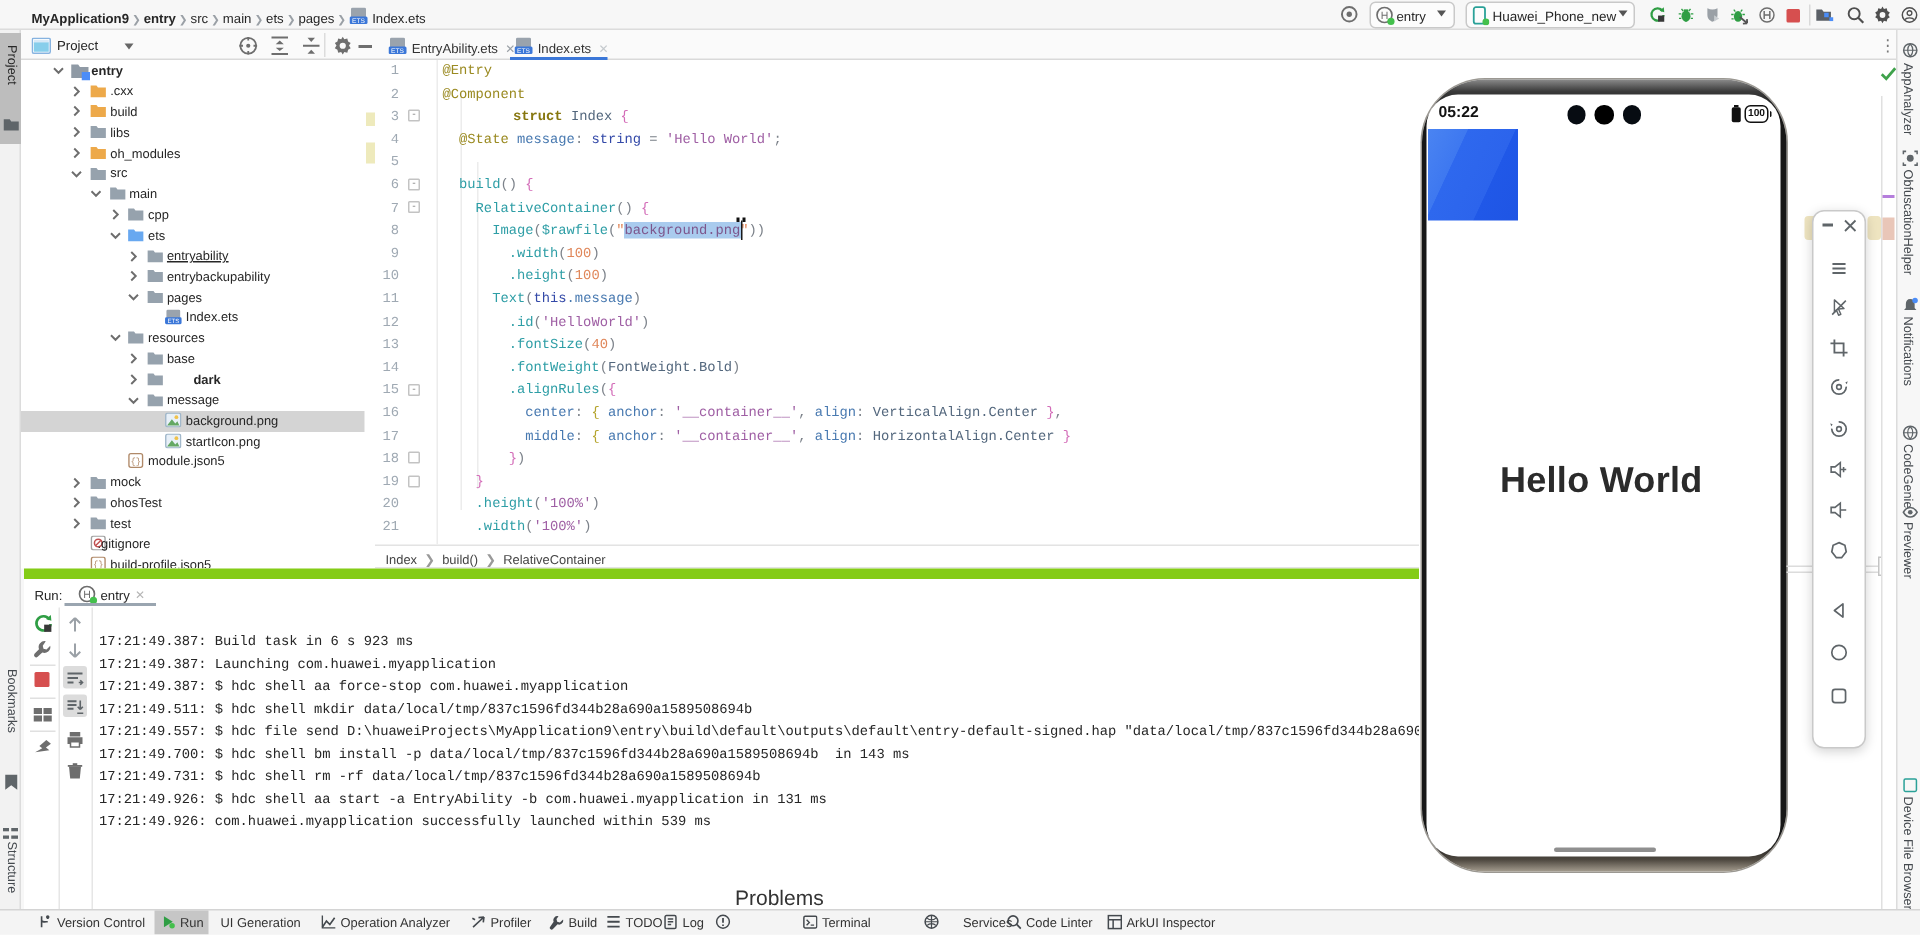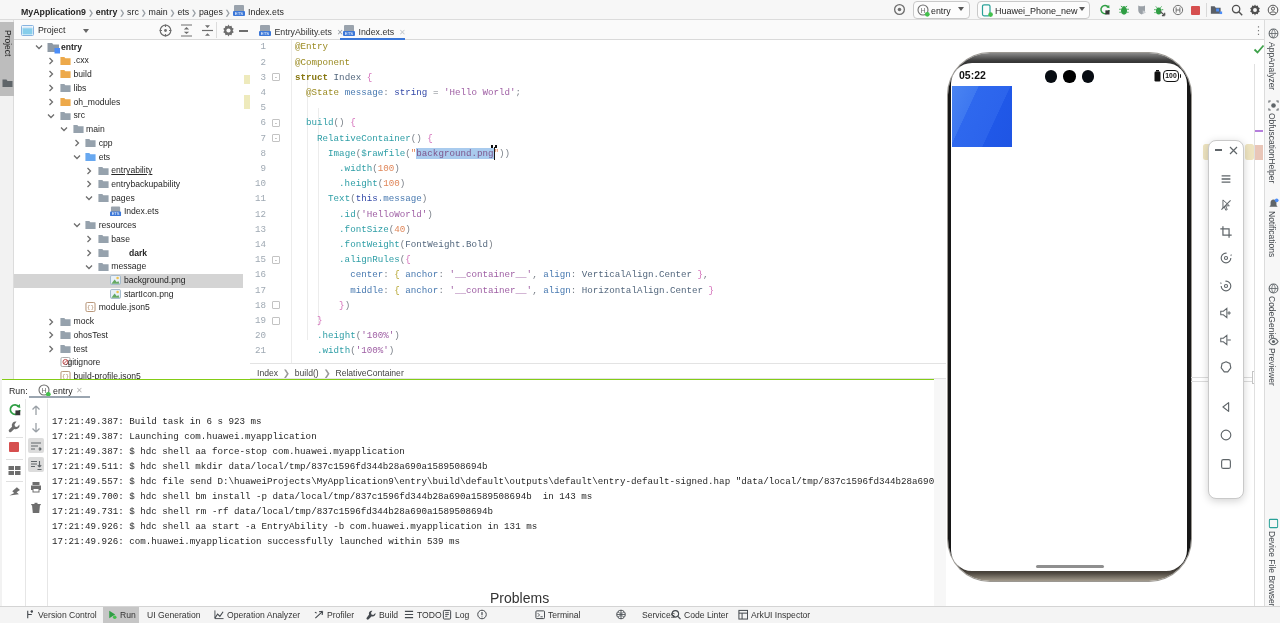--- a/index.html
+++ b/index.html
@@ -1,21 +1,21 @@
 <!DOCTYPE html>
 <html><head><meta charset="utf-8">
 <style>
   * { margin:0; padding:0; box-sizing:border-box; }
   html,body { width:1280px; height:623px; overflow:hidden; }
   body { font-family:"Liberation Sans", sans-serif; background:#f7f7f7; position:relative; }
   .abs { position:absolute; }
   .mono { font-family:"Liberation Mono", monospace; }
   
   .d  { color:#9a8a21; }
-  .st { color:#877710; font-weight:bold; }
+  .st { color:#877710; font-weight:bold;margin-left:47px; }
   .kw { color:#3349a8; font-weight:normal; }
   .cls{ color:#53677d; }
   .fn { color:#2e9ea6; }
   .pr { color:#4879b0; }
   .s  { color:#9f5fa4; }
   .n  { color:#e0875a; }
   .pk { color:#d36cb8; }
   .ob { color:#b5a42d; }
   .pu { color:#7c828a; }
   .sel{ background:#a9cbee; color:#7d568c; }
@@ -334,21 +334,21 @@
 <div class="abs" style="left:22px;top:276.59999999999997px;width:8px;height:8px;border:1px solid #c3c3c3;background:#fff;border-radius:1px;"></div>
 <div class="abs" style="left:56.5px;top:22px;width:1px;height:278px;background:#ececec;"></div>
 <div class="abs" style="left:67.5px;top:68px;width:1px;height:218px;background:#ececec;"></div>
 <pre class="abs" style="left:45px;top:-0.6px;font-size:9.2px;line-height:15.2px;color:#333;white-space:pre;"><span class="d">@Entry</span><br><span class="d">@Component</span><br><span class="st">struct</span> <span class="cls">Index</span> <span class="pk">{</span><br>  <span class="d">@State</span> <span class="pr">message</span><span class="pu">:</span> <span class="kw">string</span> <span class="pu">=</span> <span class="s">'Hello World'</span><span class="pu">;</span><br><br>  <span class="fn">build</span><span class="pu">()</span> <span class="pk">{</span><br>    <span class="fn">RelativeContainer</span><span class="pu">()</span> <span class="pk">{</span><br>      <span class="fn">Image</span><span class="pu">(</span><span class="fn">$rawfile</span><span class="pu">(</span><span class="n">"</span><span class="sel">background.png</span><span class="n">"</span><span class="pu">))</span><br>        <span class="fn">.width</span><span class="pu">(</span><span class="n">100</span><span class="pu">)</span><br>        <span class="fn">.height</span><span class="pu">(</span><span class="n">100</span><span class="pu">)</span><br>      <span class="fn">Text</span><span class="pu">(</span><span class="kw">this</span><span class="pr">.message</span><span class="pu">)</span><br>        <span class="fn">.id</span><span class="pu">(</span><span class="s">'HelloWorld'</span><span class="pu">)</span><br>        <span class="fn">.fontSize</span><span class="pu">(</span><span class="n">40</span><span class="pu">)</span><br>        <span class="fn">.fontWeight</span><span class="pu">(</span><span class="cls">FontWeight.Bold</span><span class="pu">)</span><br>        <span class="fn">.alignRules</span><span class="pu">(</span><span class="pk">{</span><br>          <span class="pr">center</span><span class="pu">:</span> <span class="ob">{</span> <span class="pr">anchor</span><span class="pu">:</span> <span class="s">'__container__'</span><span class="pu">,</span> <span class="pr">align</span><span class="pu">:</span> <span class="cls">VerticalAlign.Center</span> <span class="pk">}</span><span class="pu">,</span><br>          <span class="pr">middle</span><span class="pu">:</span> <span class="ob">{</span> <span class="pr">anchor</span><span class="pu">:</span> <span class="s">'__container__'</span><span class="pu">,</span> <span class="pr">align</span><span class="pu">:</span> <span class="cls">HorizontalAlign.Center</span> <span class="pk">}</span><br>        <span class="pk">}</span><span class="pu">)</span><br>    <span class="pk">}</span><br>    <span class="fn">.height</span><span class="pu">(</span><span class="s">'100%'</span><span class="pu">)</span><br>    <span class="fn">.width</span><span class="pu">(</span><span class="s">'100%'</span><span class="pu">)</span></pre>
 <div class="abs" style="left:243.6px;top:106.7px;width:1.2px;height:13px;background:#1a1a1a;"></div>
 <div class="abs" style="left:241px;top:105px;width:6px;height:3px;border-left:2px solid #111;border-right:2px solid #111;"></div>
 </div>
 <div class="abs" style="left:250px;top:363px;width:696px;height:16px;background:#fff;border-top:1px solid #e3e3e3;border-bottom:1px solid #e3e3e3;font-size:8.6px;color:#444;">
     <span style="position:absolute;left:7px;top:3.5px;">Index&nbsp;&nbsp;<span style="color:#999">❯</span>&nbsp;&nbsp;build()&nbsp;&nbsp;<span style="color:#999">❯</span>&nbsp;&nbsp;RelativeContainer</span>
   </div>
-<div class="abs" style="left:2px;top:379px;width:932px;height:227px;background:#fff;border-top:1px solid #84cc16;overflow:hidden;">
+<div class="abs" style="left:16px;top:379px;width:932px;height:227px;background:#fff;border-top:7px solid #84cc16;overflow:hidden;">
 <div class="abs" style="left:7px;top:6px;font-size:8.8px;color:#262626;">Run:</div>
 <svg class="abs" style="left:36px;top:4px" width="13" height="13" viewBox="0 0 13 13">
       <circle cx="6" cy="6" r="5" fill="none" stroke="#6e6e6e" stroke-width="1.1"></circle>
       <text x="6" y="8.6" font-size="7" fill="#6e6e6e" text-anchor="middle" font-family="Liberation Sans">H</text>
       <circle cx="10.3" cy="10.3" r="2.4" fill="#43c04c"></circle>
     </svg>
 <div class="abs" style="left:51px;top:6px;font-size:8.8px;color:#262626;">entry</div>
 <div class="abs" style="left:74px;top:6px;font-size:8px;color:#b5b5b5;">✕</div>
 <div class="abs" style="left:27px;top:15.5px;width:61px;height:2px;background:#9aa5b0;"></div>
 <svg class="abs" style="left:6px;top:23px" width="14" height="14" viewBox="0 0 16 16">
@@ -410,20 +410,21 @@
 <div class="abs" style="left:117.4px;top:30.3px;width:12.4px;height:12.4px;border-radius:50%;background:#000;"></div>
 <div class="abs" style="left:136.1px;top:30.3px;width:12.4px;height:12.4px;border-radius:50%;background:#070c12;"></div>
 <svg class="abs" style="left:208px;top:30px" width="7" height="12" viewBox="0 0 7 12">
       <rect x="2" y="0" width="3" height="1.5" fill="#111"></rect>
       <rect x="0.5" y="1.5" width="6" height="10" rx="1.2" fill="#111"></rect>
     </svg>
 <div class="abs" style="left:217px;top:30px;width:16px;height:11.5px;border:1.4px solid #111;border-radius:4px;"></div>
 <div class="abs" style="left:233.5px;top:33.5px;width:1.8px;height:4.5px;background:#111;border-radius:0 1.5px 1.5px 0;"></div>
 <div class="abs" style="left:218.5px;top:32.3px;width:13px;font-size:6.8px;font-weight:bold;color:#111;text-align:center;">100</div>
 <div class="abs" style="left:6px;top:46px;width:60px;height:60.5px;background:linear-gradient(115deg,#4a84f2 0%,#3e78f0 30%,#2e68ee 30.5%,#2c64ec 66%,#2058e8 66.5%,#1f55e4 100%);"></div>
+<div class="abs" style="left:0;top:267px;width:243px;text-align:center;font-size:24px;font-weight:bold;color:#2b2b2b;letter-spacing:0.2px;">Hello World</div>
 <div class="abs" style="left:90px;top:525px;width:68px;height:3px;border-radius:2px;background:#8f8f8f;"></div>
 <div class="abs" style="left:257px;top:104px;width:9px;height:16px;background:#eee4c0;border-radius:2.5px;"></div>
 <div class="abs" style="left:299px;top:104px;width:9px;height:16px;background:#eee4c0;border-radius:2.5px;"></div>
 <div class="abs" style="left:245px;top:336.5px;width:17px;height:1px;background:#dcdcdc;"></div>
 <div class="abs" style="left:245px;top:341px;width:17px;height:1px;background:#dcdcdc;"></div>
 <div class="abs" style="left:298px;top:336.5px;width:8px;height:1px;background:#dcdcdc;"></div>
 <div class="abs" style="left:298px;top:341px;width:8px;height:1px;background:#dcdcdc;"></div>
 <div class="abs" style="left:262px;top:100px;width:36px;height:359px;background:#fff;border:1px solid #c9c9c9;border-radius:8px;box-shadow:0 2px 8px rgba(0,0,0,0.18);"></div>
 <div class="abs" style="left:269px;top:109px;width:7px;height:1.6px;background:#5f6569;"></div>
 <svg class="abs" style="left:283px;top:106px" width="9" height="9" viewBox="0 0 9 9">

